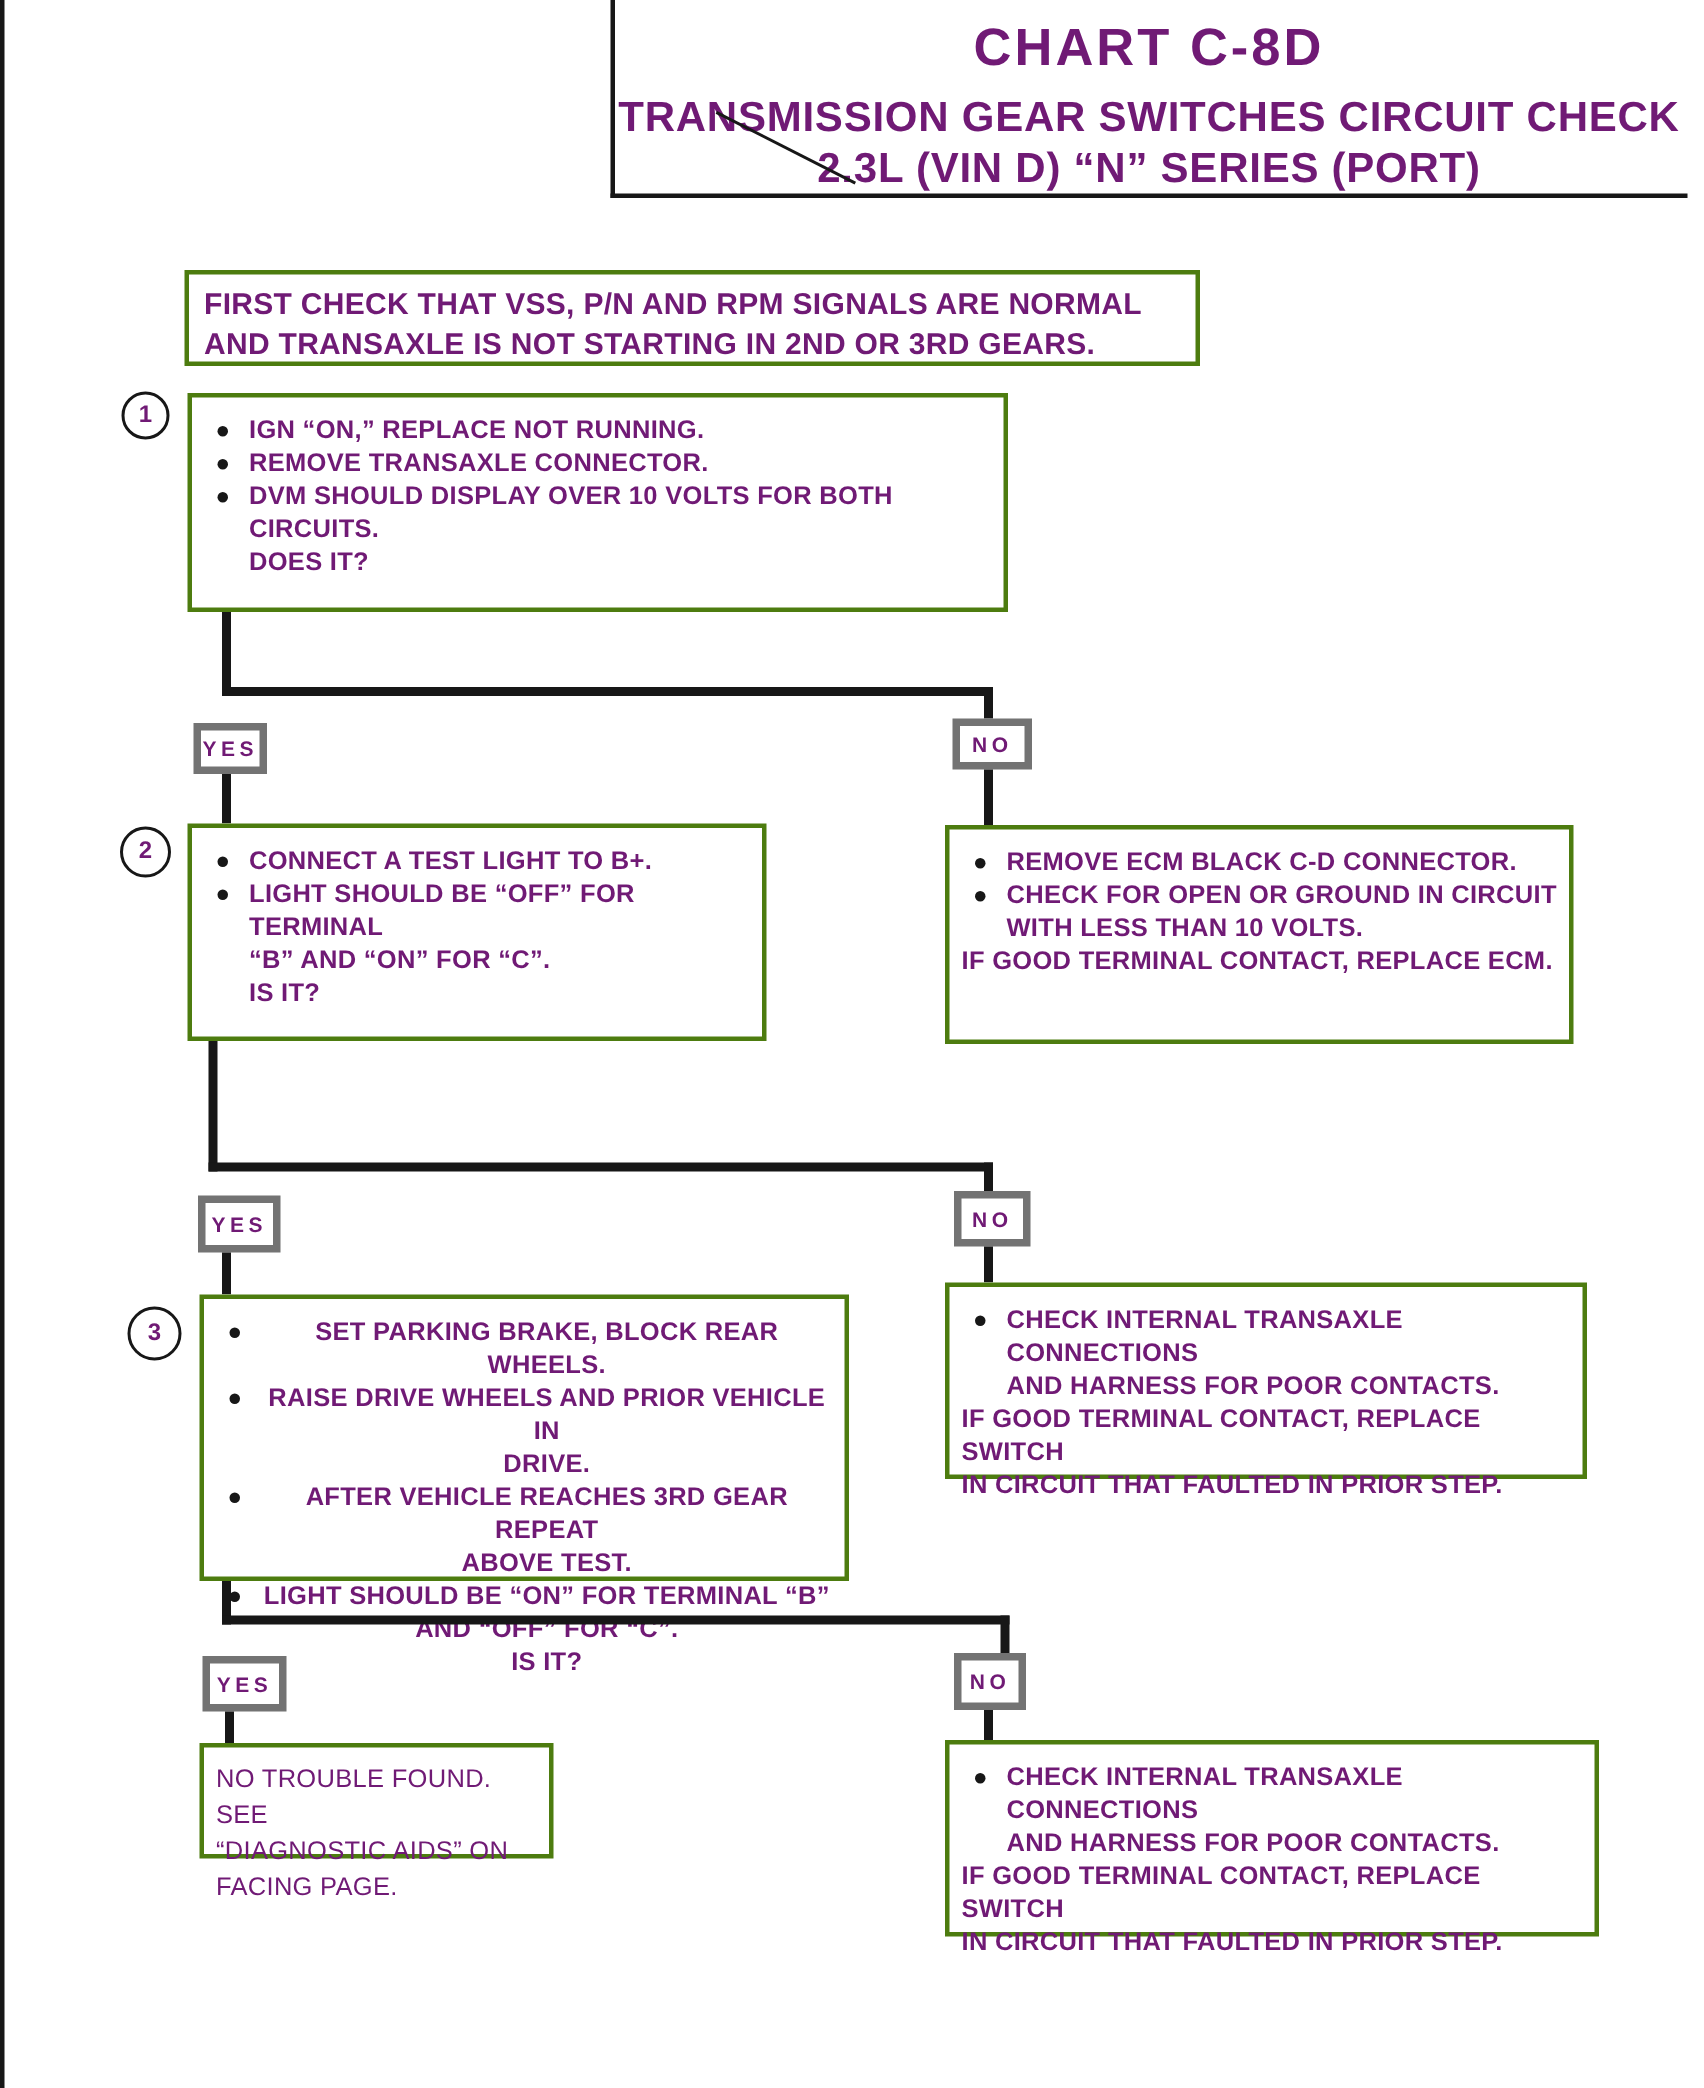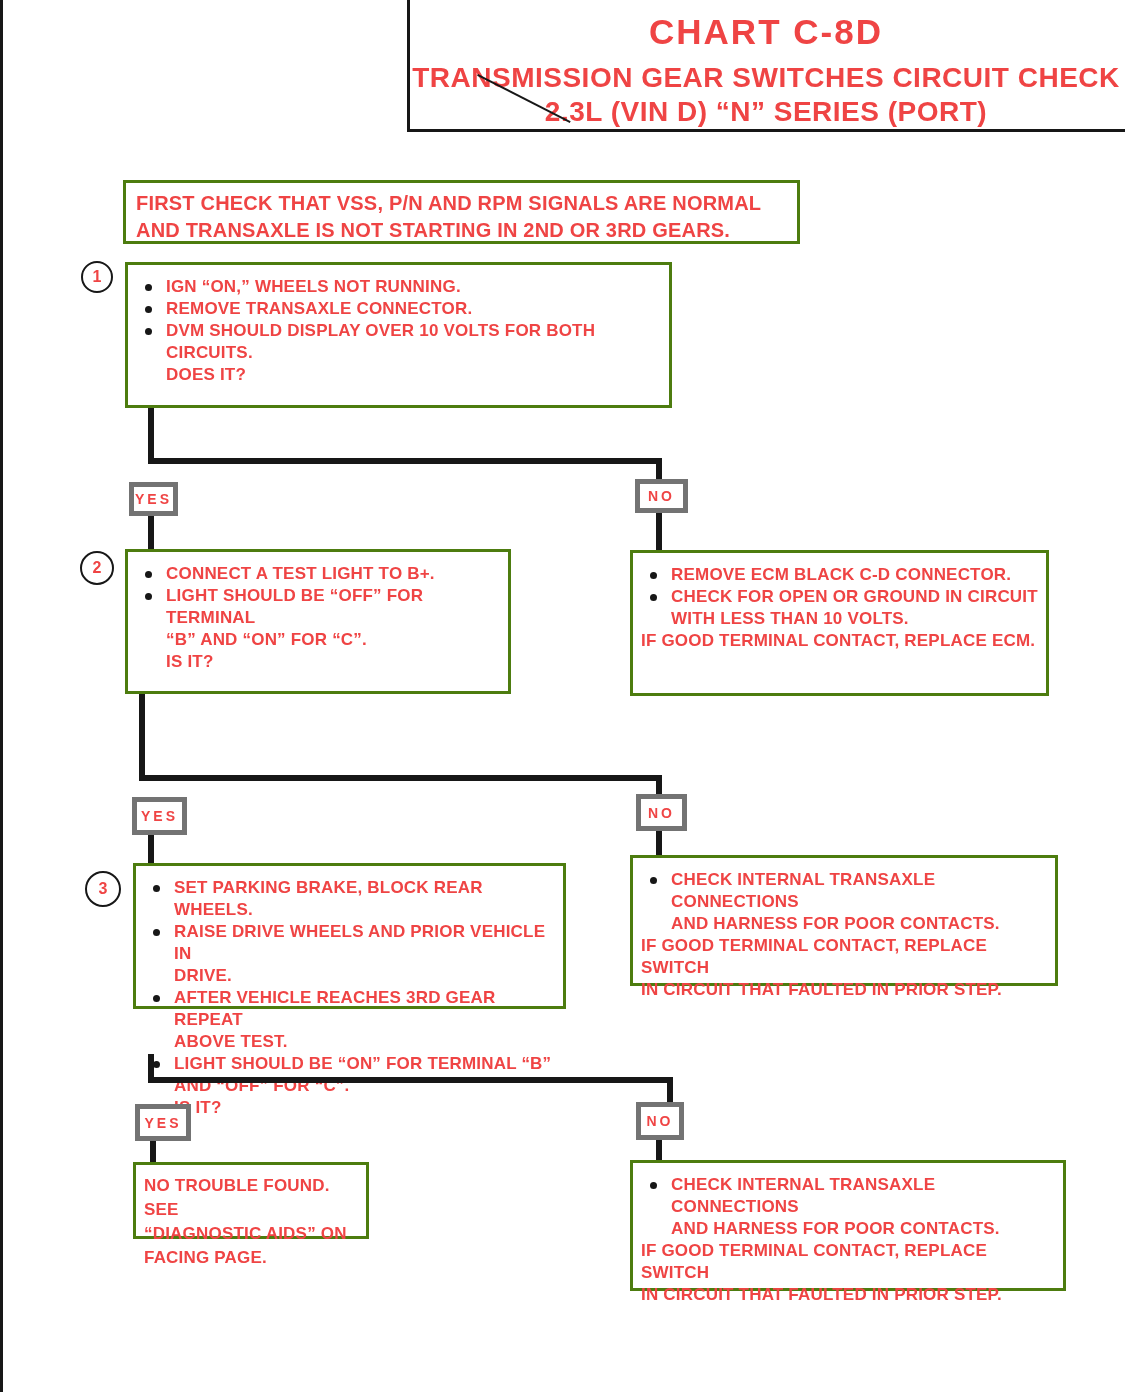--- a/index.html
+++ b/index.html
@@ -1,21 +1,21 @@
 <!DOCTYPE html>
 <html><head>
 <meta charset="utf-8">
 <style>
   html,body{margin:0;padding:0;background:#ffffff;}
   #page{
     position:relative;
     width:1136px;height:1392px;
     background:#ffffff;
     font-family:"Liberation Sans", sans-serif;
-    color:#ef4444;
+    color:#701a75;
     overflow:hidden;
   }
   .ink{background:#171717;}
   .vline,.hline{position:absolute;}
   .box{
     position:absolute;
     border:3px solid #4d7c0f;
     box-sizing:border-box;
     background:#ffffff;
   }
@@ -70,21 +70,21 @@
     text-align:center;
     font-size:28px;font-weight:700;letter-spacing:0.5px;
   }
   .intro-text{
     padding:7px 10px;
     font-size:20px;font-weight:700;line-height:27px;
     white-space:pre-line;letter-spacing:0.2px;
   }
   .plain-text{
     padding:9px 8px;
-    font-size:17px;font-weight:700;line-height:24px;
+    font-size:17px;font-weight:400;line-height:24px;
     white-space:pre-line;letter-spacing:0.2px;
   }
   .artifact{
     position:absolute;
     background:#171717;
     transform-origin:left top;
   }
 </style>
 </head>
 <body>
@@ -103,21 +103,21 @@
   <div class="box" style="left:123px;top:180px;width:677px;height:64px;">
     <div class="intro-text">FIRST CHECK THAT VSS, P/N AND RPM SIGNALS ARE NORMAL
 AND TRANSAXLE IS NOT STARTING IN 2ND OR 3RD GEARS.</div>
   </div>
 
   <div class="circle" style="left:81px;top:261px;width:32px;height:32px;">
     <span>1</span>
   </div>
   <div class="box" style="left:125px;top:262px;width:547px;height:146px;">
     <ul class="bullets">
-      <li>IGN “ON,” WHEELS NOT RUNNING.</li>
+      <li>IGN “ON,” REPLACE NOT RUNNING.</li>
       <li>REMOVE TRANSAXLE CONNECTOR.</li>
       <li>DVM SHOULD DISPLAY OVER 10 VOLTS FOR BOTH CIRCUITS.
 DOES IT?</li>
     </ul>
   </div>
 
   <div class="vline ink" style="left:148px;top:408px;width:6px;height:55px;"></div>
   <div class="hline ink" style="left:148px;top:458px;width:514px;height:6px;"></div>
   <div class="vline ink" style="left:656px;top:458px;width:6px;height:24px;"></div>
   <div class="label-box" style="left:129px;top:482px;width:49px;height:34px;">
@@ -158,21 +158,21 @@
   </div>
   <div class="label-box" style="left:636px;top:794px;width:51px;height:37px;">
     <span>NO</span>
   </div>
   <div class="vline ink" style="left:148px;top:835px;width:6px;height:28px;"></div>
   <div class="vline ink" style="left:656px;top:831px;width:6px;height:24px;"></div>
 
   <div class="circle" style="left:85px;top:871px;width:36px;height:36px;">
     <span>3</span>
   </div>
-  <div class="box" style="left:133px;top:863px;width:433px;height:146px;">
+  <div class="box" style="left:133px;top:863px;width:433px;height:191px;text-align:center;">
     <ul class="bullets">
       <li>SET PARKING BRAKE, BLOCK REAR WHEELS.</li>
       <li>RAISE DRIVE WHEELS AND PRIOR VEHICLE IN
 DRIVE.</li>
       <li>AFTER VEHICLE REACHES 3RD GEAR REPEAT
 ABOVE TEST.</li>
       <li>LIGHT SHOULD BE “ON” FOR TERMINAL “B”
 AND “OFF” FOR “C”.
 IS IT?</li>
     </ul>

